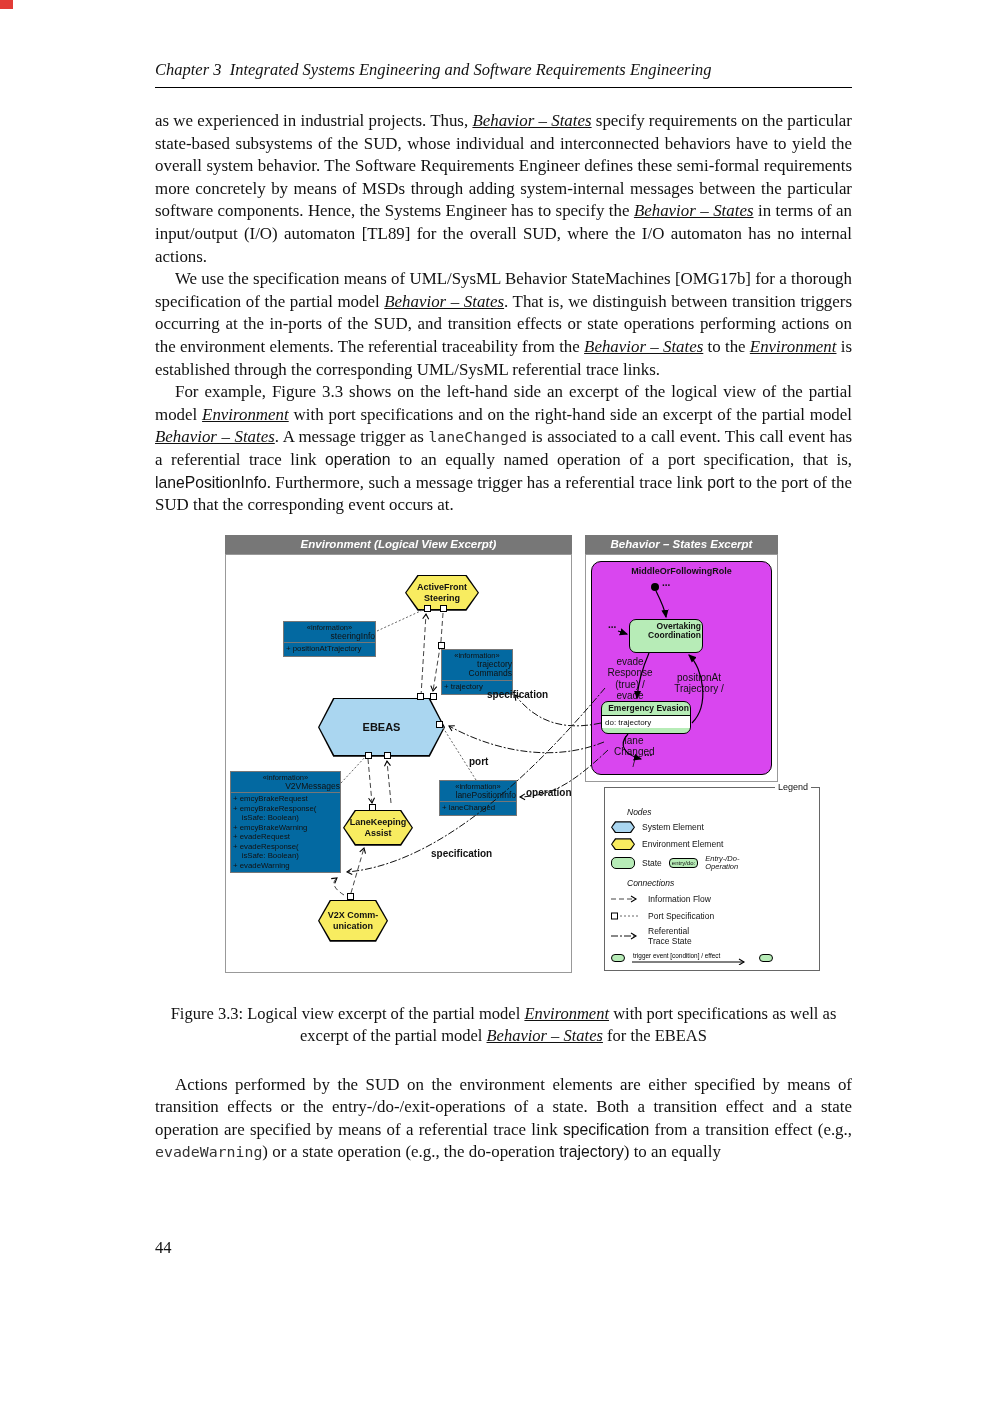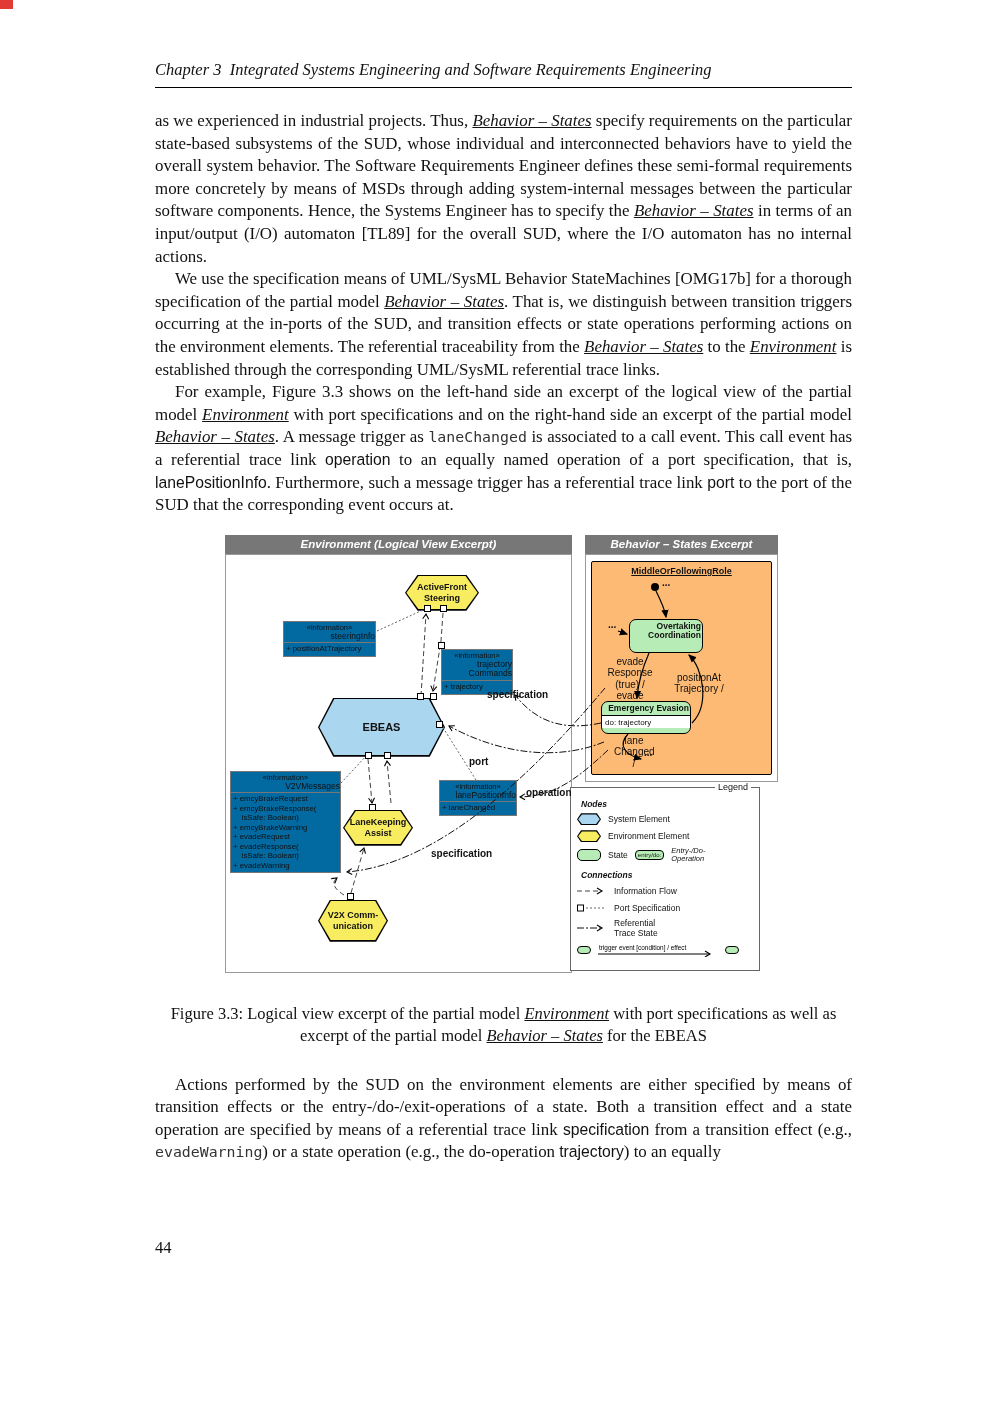--- a/index.html
+++ b/index.html
@@ -17,21 +17,21 @@
   .caption{margin:28px 0 26px 0;font-size:16.5px;line-height:22.5px;text-align:center;}
   .page-number{position:absolute;left:155px;top:1238px;font-size:16.5px;}
 
   
   .figure{position:relative;width:556px;height:440px;margin:18px 0 0 70px;
           font-family:"Liberation Sans",sans-serif;}
   .figure *{box-sizing:border-box;}
   .phead{position:absolute;height:19px;background:#777;color:#fff;z-index:1;
          font-weight:bold;font-style:italic;font-size:11.5px;line-height:19px;text-align:center;}
   .pbody{position:absolute;background:#fff;border:1px solid #999;z-index:1;}
-  .role{position:absolute;background:#fdba74;border:1.4px solid #000;border-radius:2px;z-index:2;text-decoration:underline;}
+  .role{position:absolute;background:#d946ef;border:1.4px solid #000;border-radius:10px;z-index:2;}
   .role-t{font-weight:bold;font-size:9px;text-align:center;padding-top:4px;}
   .hex{position:absolute;z-index:3;}
   .hex-b,.hex-f{position:absolute;clip-path:polygon(17% 0,83% 0,100% 50%,83% 100%,17% 100%,0 50%);}
   .hex-b{inset:0;background:#000;}
   .hex-f{inset:1.4px;}
   .wide .hex-b,.wide .hex-f{clip-path:polygon(12% 0,88% 0,100% 50%,88% 100%,12% 100%,0 50%);}
   .hex-t{position:absolute;inset:0;display:flex;align-items:center;justify-content:center;
          text-align:center;font-weight:bold;font-size:9px;line-height:1.15;white-space:pre-line;}
   .hex-t.big{font-size:11px;}
   .ibox{position:absolute;background:#0369a1;border:1px solid #777;z-index:3;}
@@ -46,24 +46,24 @@
   .tlabel{position:absolute;font-size:10px;text-align:center;white-space:pre-line;line-height:1.15;z-index:3;}
   .ell{position:absolute;font-weight:bold;font-size:10px;z-index:3;}
   .port{position:absolute;width:7px;height:7px;background:#fff;border:1px solid #000;z-index:5;}
   .overlay{position:absolute;left:0;top:0;z-index:4;pointer-events:none;}
   .flow{stroke:#444;stroke-width:1;fill:none;stroke-dasharray:5 3;}
   .pspec{stroke:#666;stroke-width:1;fill:none;stroke-dasharray:2 2;}
   .trace{stroke:#111;stroke-width:1;fill:none;stroke-dasharray:7 2 2 2;}
   .trans{stroke:#000;stroke-width:1.2;fill:none;}
 
   
-  .legend-box{position:absolute;left:345px;top:252px;width:190px;height:184px;border:1px solid #666;
-              background:#fff;z-index:2;padding:9px 6px 4px 6px;}
+  .legend-box{position:absolute;left:379px;top:252px;width:216px;height:184px;border:1px solid #666;
+              background:#fff;z-index:2;padding:17px 6px 4px 6px;}
   .legend-title{position:absolute;top:-6px;right:8px;background:#fff;padding:0 3px;font-size:9px;}
-  .lg-h{font-weight:bold;font-style:italic;font-size:8.5px;margin:2px 0 2px 4px;}
+  .lg-h{font-weight:normal;font-style:italic;font-size:8.5px;margin:2px 0 2px 16px;}
   .lg-row{display:flex;align-items:center;gap:7px;margin:4px 0;font-size:8.5px;min-height:13px;}
   .lhex{position:relative;width:24px;height:12px;display:inline-block;flex:0 0 24px;}
   .lhex-b,.lhex-f{position:absolute;clip-path:polygon(17% 0,83% 0,100% 50%,83% 100%,17% 100%,0 50%);}
   .lhex-b{inset:0;background:#000;}
   .lhex-f{inset:1.2px;}
   .lstate{width:24px;height:12px;background:#b7ecb7;border:1px solid #000;border-radius:5px;flex:0 0 24px;}
   .lchip{background:#b7ecb7;border:1px solid #000;border-radius:4px;font-size:6px;
          padding:0 2px;line-height:8px;white-space:nowrap;}
   .lital{font-style:italic;font-size:7.5px;white-space:pre-line;line-height:1.1;}
   .pillg{width:14px;height:8px;background:#b7ecb7;border:1px solid #000;border-radius:4px;

